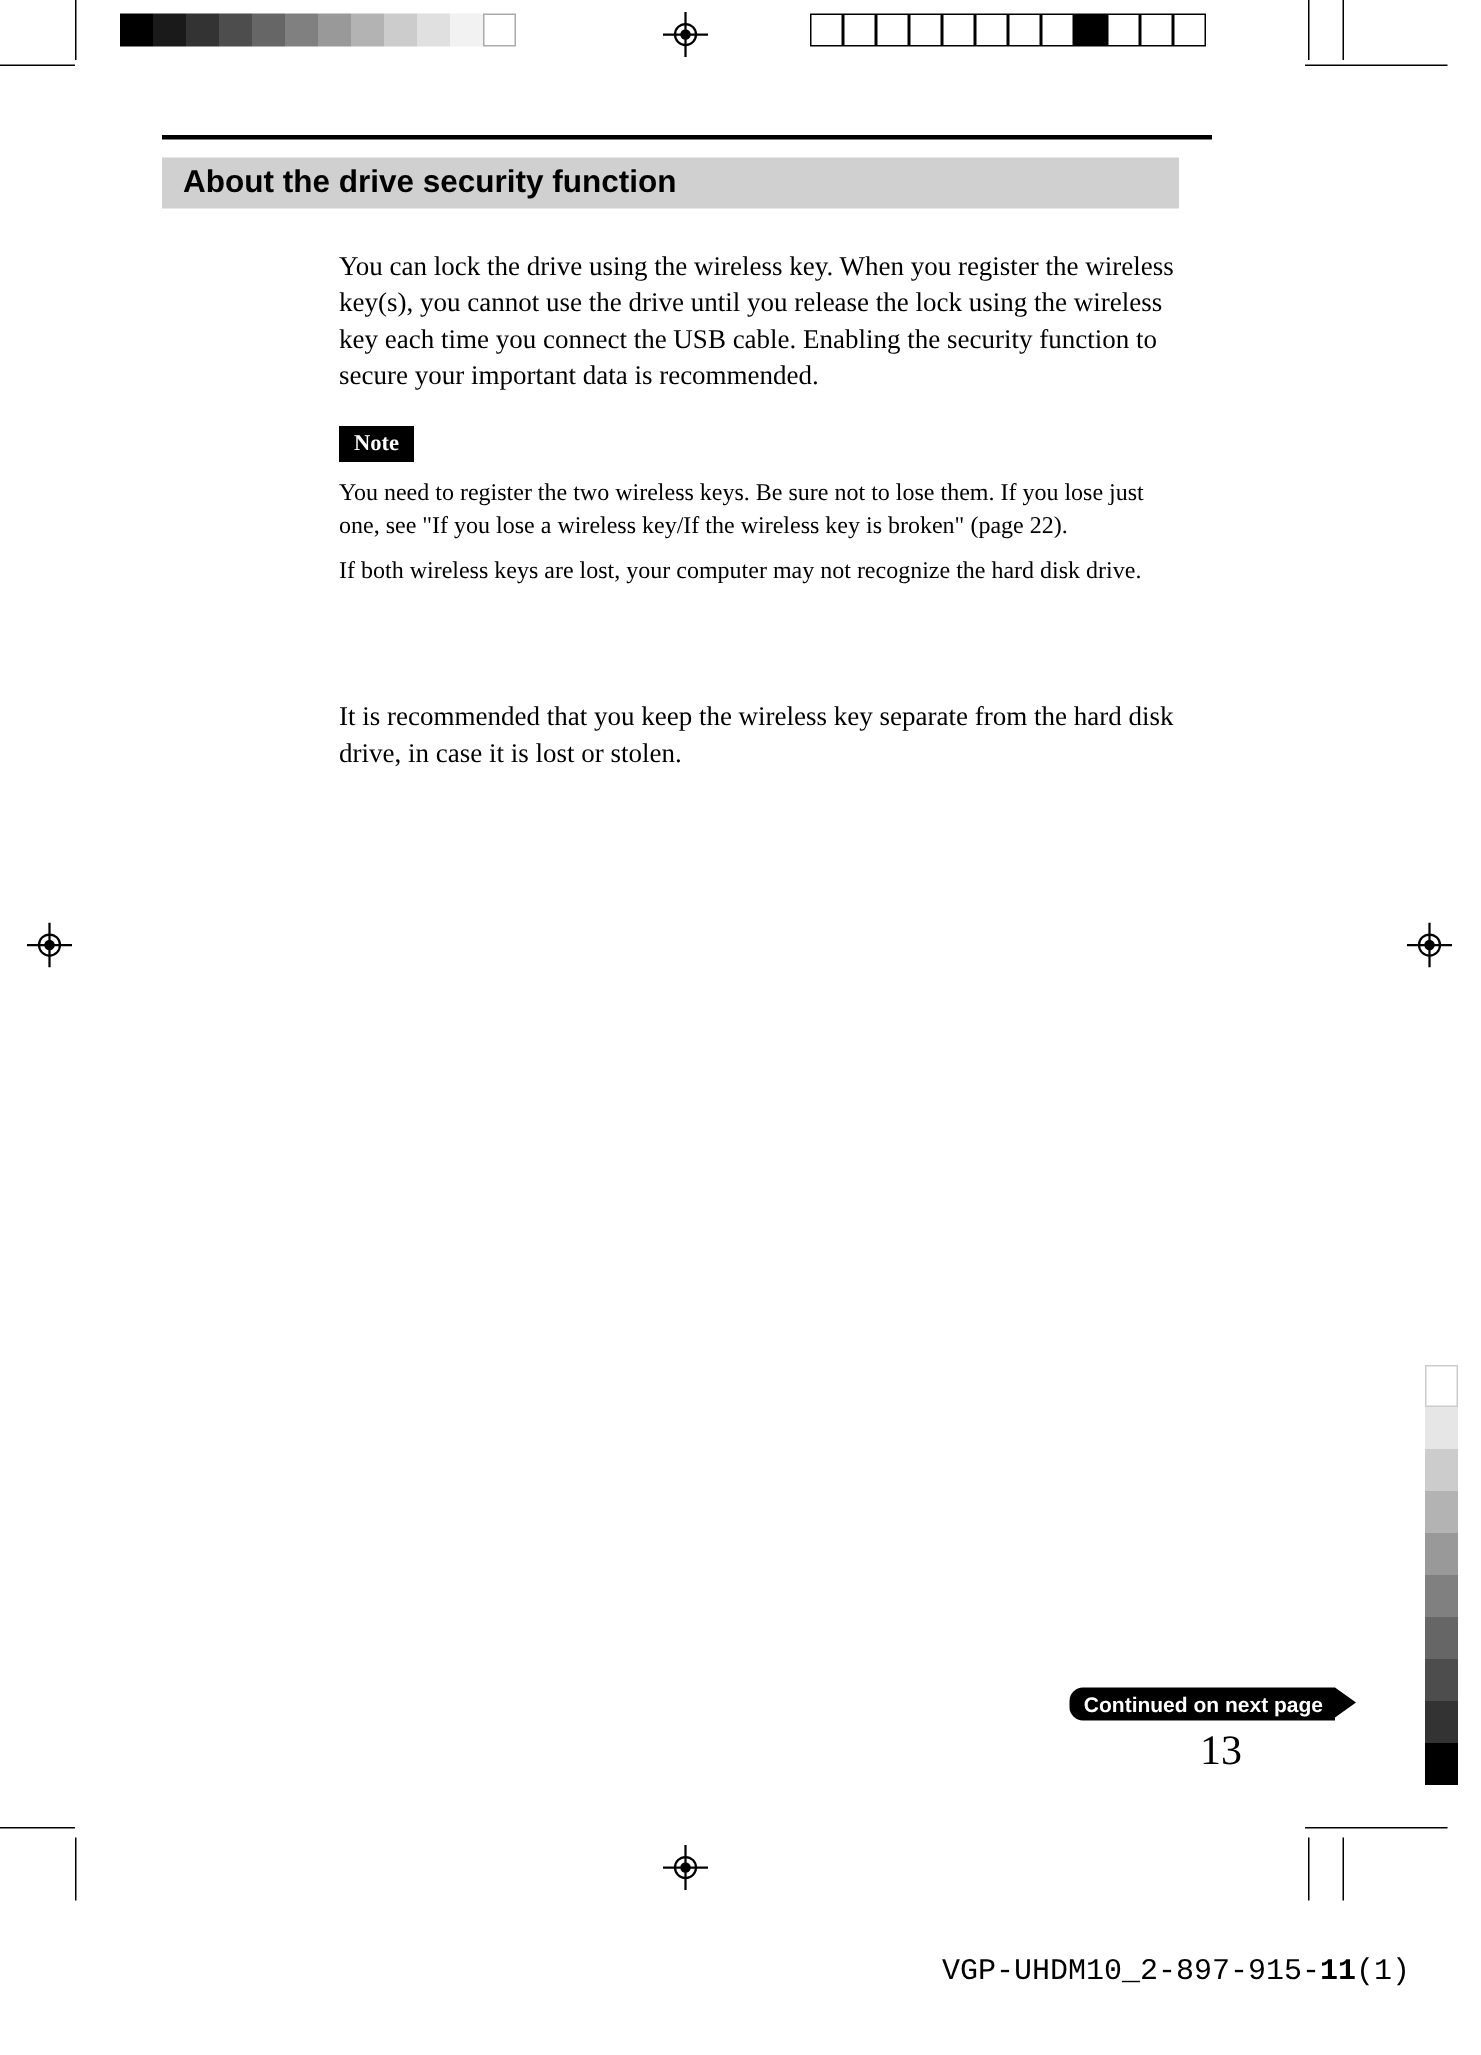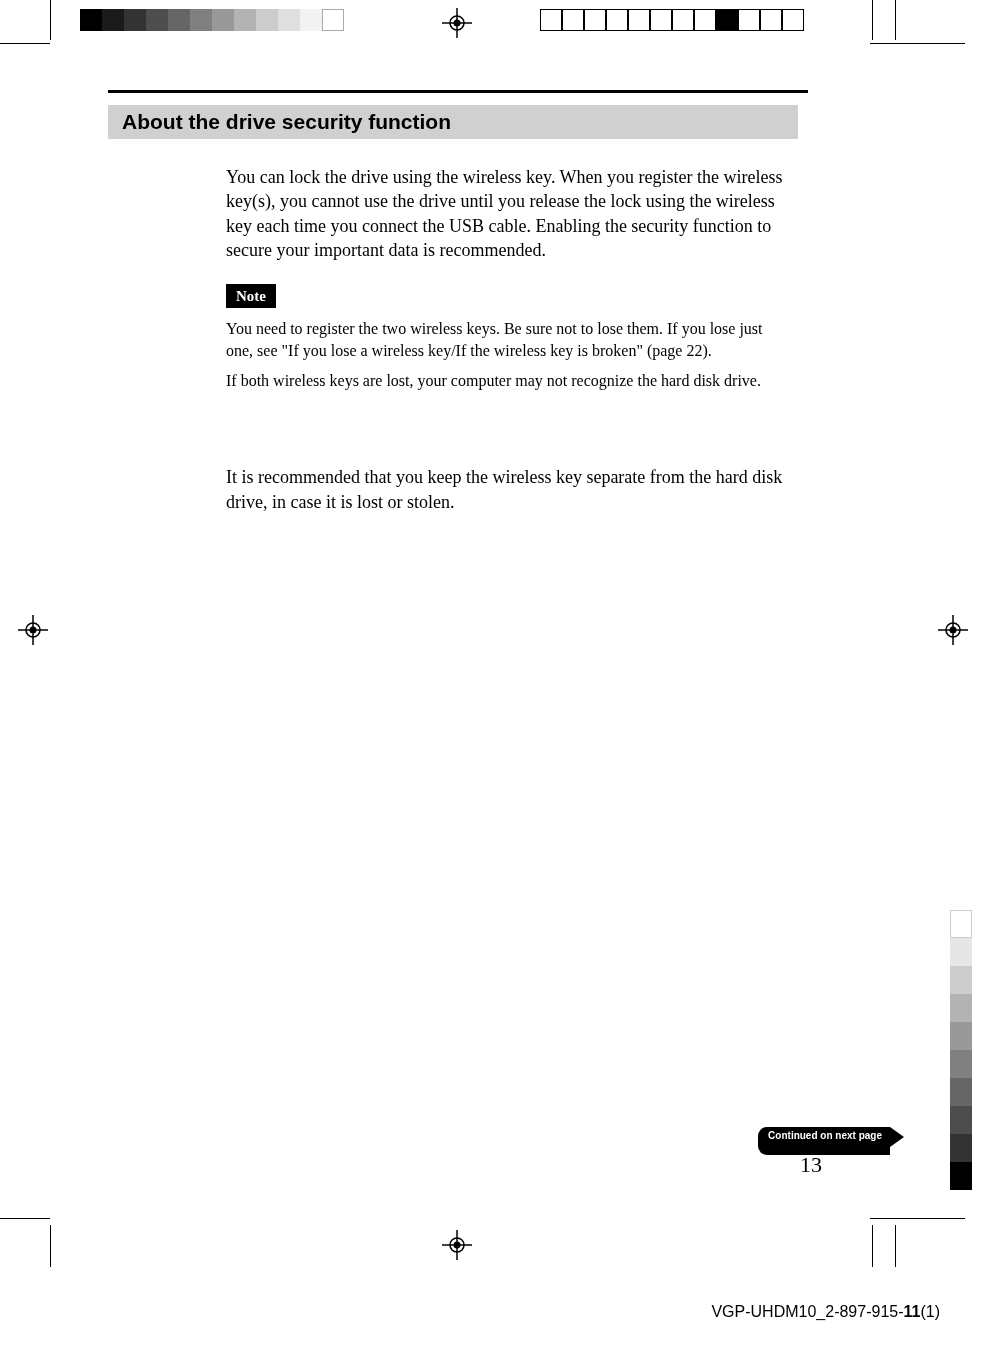--- a/index.html
+++ b/index.html
@@ -46,21 +46,21 @@
     font-weight: bold;
     font-size: 34px;
     margin: 14px 0 60px 0;
     letter-spacing: 0.5px;
   }
   .section-header {
     background: #d0d0d0;
     font-family: Arial, Helvetica, sans-serif;
     font-weight: bold;
     font-size: 21px;
-    padding: 5px 16px 5px 14px;
+    padding: 5px 4px 5px 14px;
     margin-bottom: 22px;
     width: 660px;
   }
   .body-block {
     margin-left: 118px;
     width: 560px;
     font-size: 18px;
     line-height: 1.35;
   }
   .para { margin-bottom: 14px; margin-top: 26px; }
@@ -88,49 +88,49 @@
     top: 1125px;
     width: 210px;
     text-align:right;
   }
   .continued-badge {
     display:inline-block;
     background:#000;
     color:#fff;
     font-family: Arial, Helvetica, sans-serif;
     font-weight: bold;
-    font-size: 10px;
-    padding: 3px 8px 14px 10px;
+    font-size: 14px;
+    padding: 3px 8px 3px 10px;
     border-radius: 9px 0 0 9px;
     position:relative;
   }
   .continued-badge::after{
     content:"";
     position:absolute;
     right:-14px; top:0;
     border-top: 10px solid transparent;
     border-bottom: 10px solid transparent;
     border-left: 14px solid #000;
     height:0; width:0;
   }
   .page-number {
     position:absolute;
     left: 800px;
     top: 1152px;
-    font-size: 22px;
+    font-size: 28px;
     font-family: "Times New Roman", serif;
     text-align: right;
   }
 
   .footer-code {
     position:absolute;
     top: 1303px;
     left: 460px;
-    font-family: Liberation Sans, sans-serif;
-    font-size: 16px;
+    font-family: Liberation Mono, monospace;
+    font-size: 20px;
     width: 480px;
     text-align: right;
   }
   .footer-code .bold { font-weight: bold; }
 
   .crop-tl-h { top: 43px; left: 0; width: 50px; }
   .crop-tr-h { top: 43px; left: 870px; width: 95px; }
   .crop-tl-v { top: 0; left: 50px; height: 40px; }
   .crop-tr-v1 { top: 0; left: 872px; height: 40px; }
   .crop-tr-v2 { top: 0; left: 895px; height: 40px; }

